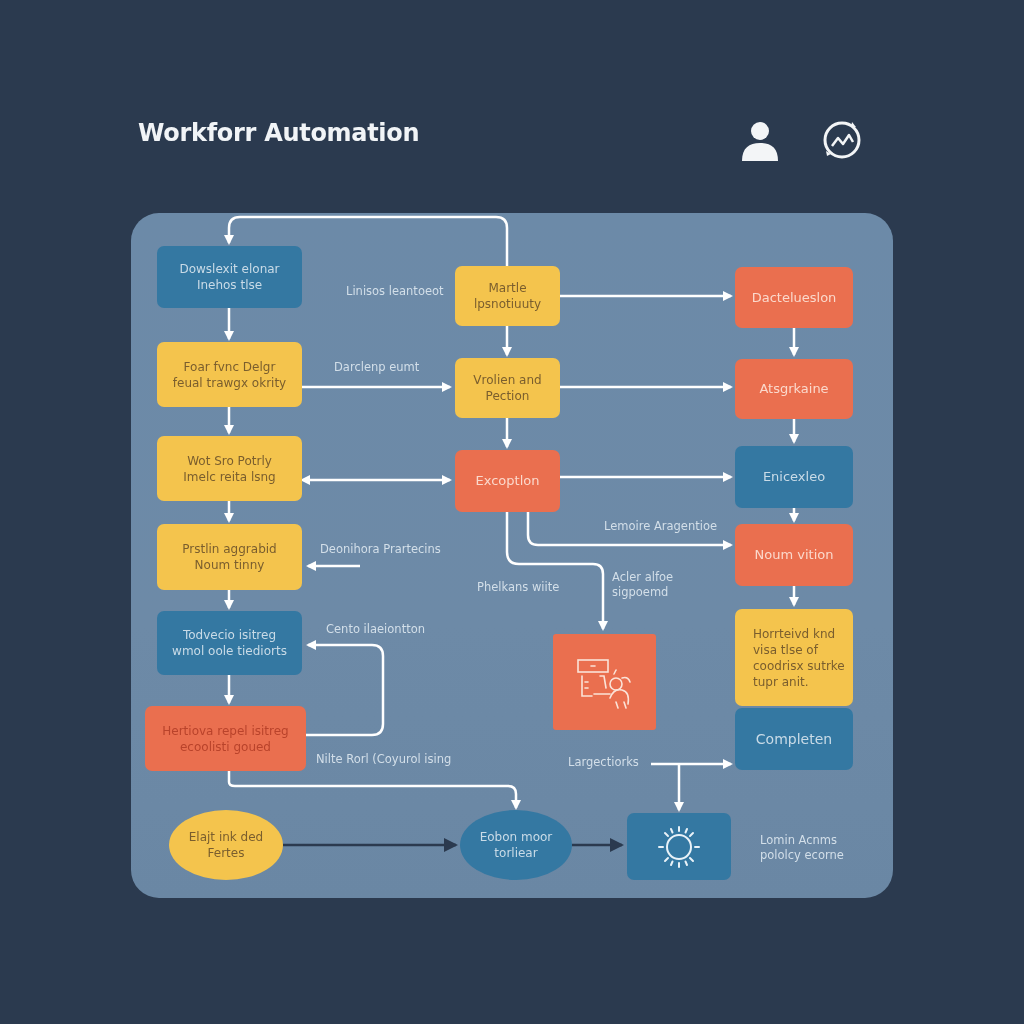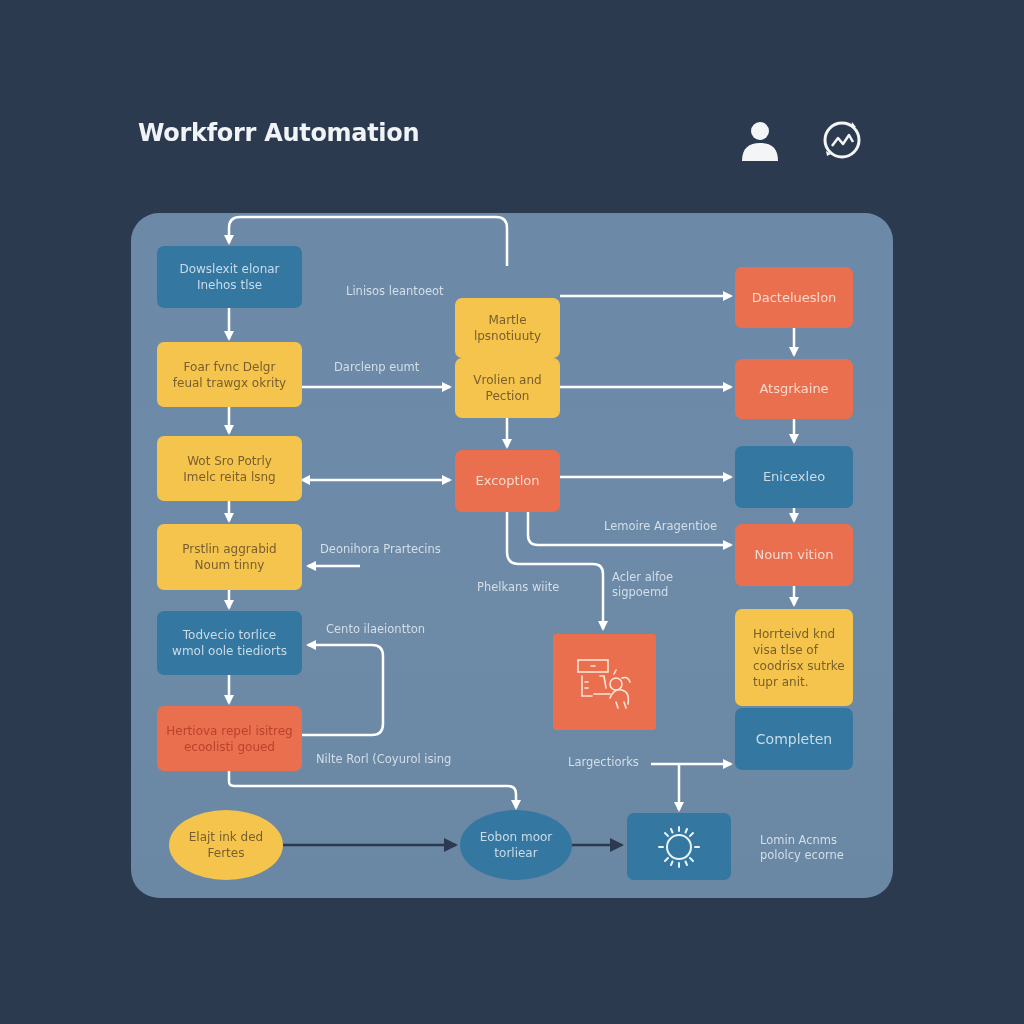--- a/index.html
+++ b/index.html
@@ -110,32 +110,32 @@
     </div>
 </div>
 <div class="node yellow" style="left:157px;top:524px;width:145px;height:66px;">
   <div>
       <span>Prstlin aggrabid</span>
       <span>Noum tinny</span>
     </div>
 </div>
 <div class="node blue" style="left:157px;top:611px;width:145px;height:64px;">
   <div>
-      <span>Todvecio torlice</span>
+      <span>Todvecio isitreg</span>
       <span>wmol oole tiediorts</span>
     </div>
 </div>
-<div class="node orange" style="left:157px;top:706px;width:145px;height:65px;color:#b9432b;">
+<div class="node orange" style="left:145px;top:706px;width:161px;height:65px;color:#b9432b;">
   <div>
       <span>Hertiova repel isitreg</span>
       <span>ecoolisti goued</span>
     </div>
 </div>
 
-<div class="node yellow" style="left:455px;top:266px;width:105px;height:60px;margin-top:32px;">
+<div class="node yellow" style="left:455px;top:266px;width:105px;height:60px;">
   <div>
       <span>Martle</span>
       <span>lpsnotiuuty</span>
     </div>
 </div>
 <div class="node yellow" style="left:455px;top:358px;width:105px;height:60px;">
   <div>
       <span>Vrolien and</span>
       <span>Pection</span>
     </div>

